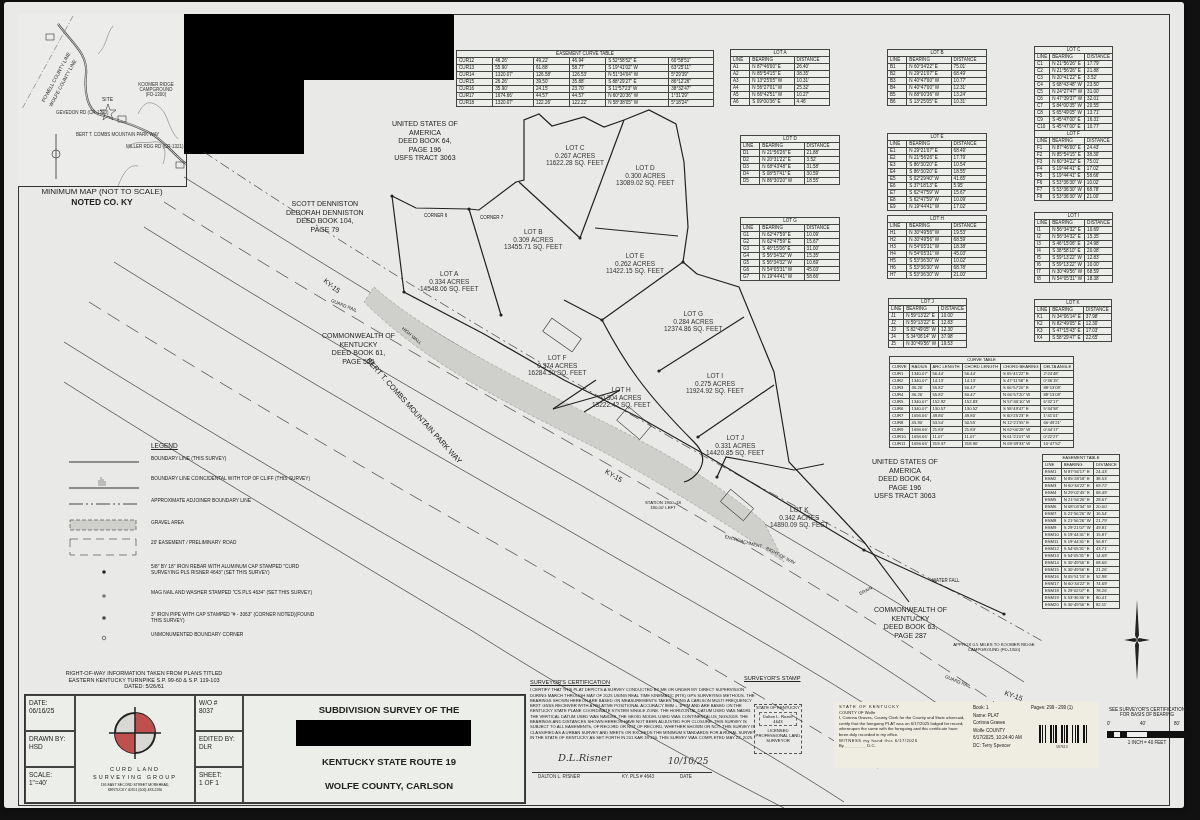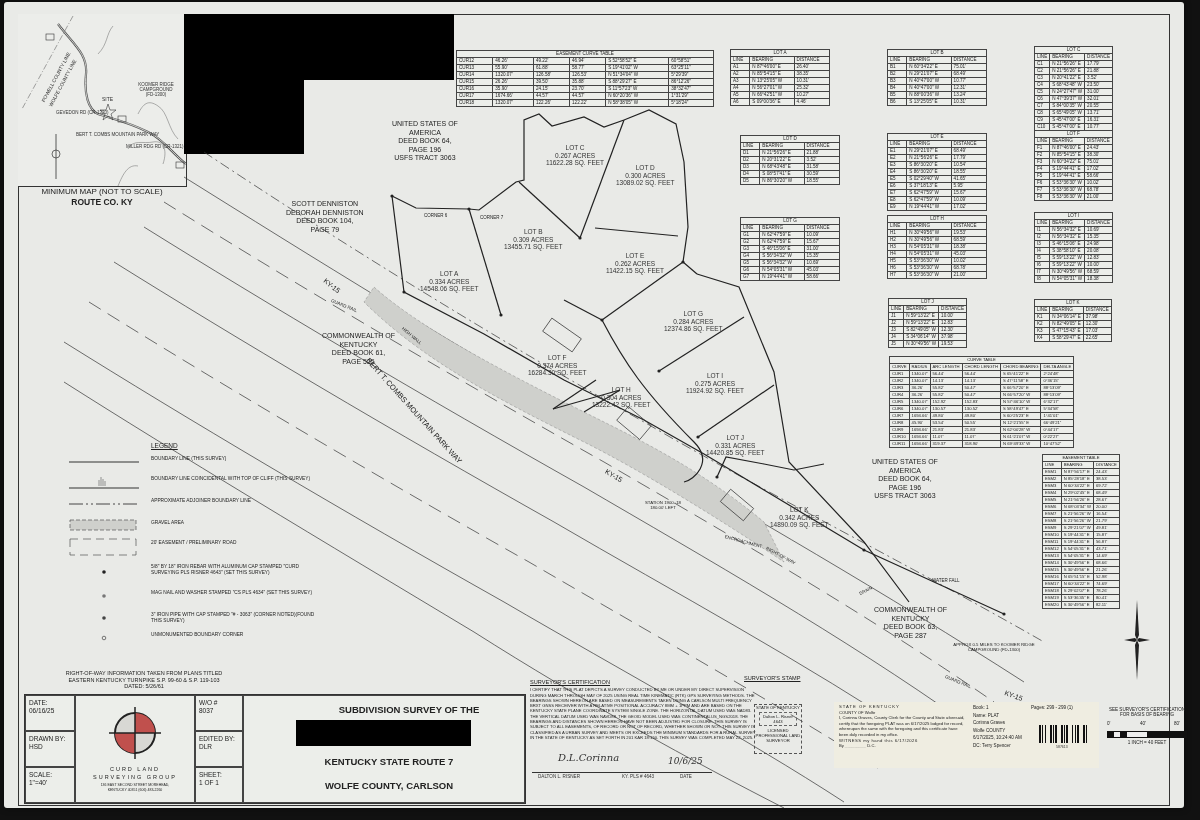--- a/index.html
+++ b/index.html
@@ -63,21 +63,21 @@
     <span class="tiny" style="left:10px;top:60px;transform:rotate(-62deg);font-size:5px;">POWELL COUNTY LINE</span>
     <span class="tiny" style="left:18px;top:66px;transform:rotate(-62deg);font-size:5px;">WOLFE COUNTY LINE</span>
     <span class="tiny" style="left:84px;top:82px;font-size:5px;">SITE</span>
     <span class="tiny" style="left:118px;top:68px;width:40px;white-space:normal;text-align:center;">KOOMER RIDGE CAMPGROUND (FD-1300)</span>
     <span class="tiny" style="left:38px;top:96px;">GEVEDON RD (CR-1320)</span>
     <span class="tiny" style="left:58px;top:118px;">BERT T. COMBS MOUNTAIN PARK WAY</span>
     <span class="tiny" style="left:108px;top:130px;">MILLER RDG RD (CR-1321)</span>
   </div>
   <div class="vic-title">
     <span>MINIMUM MAP (NOT TO SCALE)</span>
-    <b>ROUTE CO. KY</b>
+    <b>NOTED CO. KY</b>
   </div>
 
   <div class="redact" style="left:180px;top:12px;width:120px;height:140px;"></div>
   <div class="redact" style="left:300px;top:12px;width:150px;height:66px;"></div>
 
   <div class="map">
     <svg width="1180" height="806" viewBox="0 0 1180 806">
       <g fill="none" stroke="#333" stroke-width="0.7">
         <path d="M200 150 C320 230,480 330,640 420 C760 490,900 560,1040 640" stroke-dasharray="10 4 2 4"></path>
         <path d="M180 175 C300 250,460 350,620 440 C740 510,880 590,1020 680"></path>
@@ -1122,34 +1122,34 @@
       </div>
     <div class="cell" style="left:170px;top:36px;width:48px;height:36px;">
         <div>EDITED BY:</div>
         <div>DLR</div>
       </div>
     <div class="cell" style="left:170px;top:72px;width:48px;height:36px;">
         <div>SHEET:</div>
         <div>1 OF 1</div>
       </div>
     <div class="cell" style="left:218px;top:0;width:282px;height:108px;">
-      <div class="sub-title" style="left:0;top:10px;font-size:9.5px;padding-left:20px;">SUBDIVISION SURVEY OF THE</div>
+      <div class="sub-title" style="left:0;top:10px;font-size:9.5px;">SUBDIVISION SURVEY OF THE</div>
       <div class="redact" style="left:52px;top:24px;width:175px;height:26px;"></div>
-      <div class="sub-title" style="left:0;top:62px;font-size:9.5px;">KENTUCKY STATE ROUTE 7</div>
+      <div class="sub-title" style="left:0;top:62px;font-size:9.5px;">KENTUCKY STATE ROUTE 19</div>
       <div class="sub-title" style="left:0;top:86px;font-size:9.5px;">WOLFE COUNTY, CARLSON</div>
     </div>
   </div>
 
   <div class="cert">
     <span class="h">SURVEYOR'S CERTIFICATION</span>
     <div>I CERTIFY THAT THIS PLAT DEPICTS A SURVEY CONDUCTED BY ME OR UNDER MY DIRECT SUPERVISION DURING MARCH THROUGH MAY OF 2025 USING REAL TIME KINEMATIC (RTK) GPS SURVEYING METHODS. THE BEARINGS SHOWN HEREON ARE BASED ON MEASUREMENTS TAKEN USING A CARLSON MULTI FREQUENCY BRXT GNSS RECEIVER WITH A RELATIVE POSITIONAL ACCURACY 8MM + 1PPM AND ARE BASED ON THE KENTUCKY STATE PLANE COORDINATE SYSTEM SINGLE ZONE. THE HORIZONTAL DATUM USED WAS NAD83. THE VERTICAL DATUM USED WAS NAVD88. THE GEOID MODEL USED WAS CONTINENTALUS_NGS2018. THE BEARINGS AND DISTANCES SHOWN HEREON HAVE NOT BEEN ADJUSTED FOR CLOSURE. THIS SURVEY IS SUBJECT TO ALL EASEMENTS, OF RECORD OR NOT OF RECORD, WHETHER SHOWN OR NOT. THIS SURVEY IS CLASSIFIED AS A URBAN SURVEY AND MEETS OR EXCEEDS THE MINIMUM STANDARDS FOR A RURAL SURVEY IN THE STATE OF KENTUCKY AS SET FORTH IN 201 KAR 18:150. THIS SURVEY WAS COMPLETED MAY 22, 2025.</div>
   </div>
   <div class="signline" style="left:528px;top:770px;width:180px;"></div>
-  <span class="tiny" style="left:554px;top:750px;font-size:10px;font-family:'DejaVu Serif',serif;font-style:italic;color:#333;">D.L.Corinna</span>
-  <span class="tiny" style="left:664px;top:754px;font-size:9px;font-family:'DejaVu Serif',serif;font-style:italic;color:#333;">10/6/25</span>
+  <span class="tiny" style="left:554px;top:750px;font-size:10px;font-family:'DejaVu Serif',serif;font-style:italic;color:#333;">D.L.Risner</span>
+  <span class="tiny" style="left:664px;top:754px;font-size:9px;font-family:'DejaVu Serif',serif;font-style:italic;color:#333;">10/10/25</span>
   <span class="tiny" style="left:534px;top:772px;font-size:4.6px;">DALTON L. RISNER</span>
   <span class="tiny" style="left:618px;top:772px;font-size:4.6px;">KY. PLS # 4643</span>
   <span class="tiny" style="left:676px;top:772px;font-size:4.6px;">DATE</span>
 
   <div class="stamp-h">SURVEYOR'S STAMP</div>
   <div class="stamp">
     <div>STATE OF KENTUCKY</div>
     <div style="border:0.6px dashed #666;margin:2px 4px;padding:1px;">
         <div>Dalton L. Risner</div>
         <div>4643</div>

